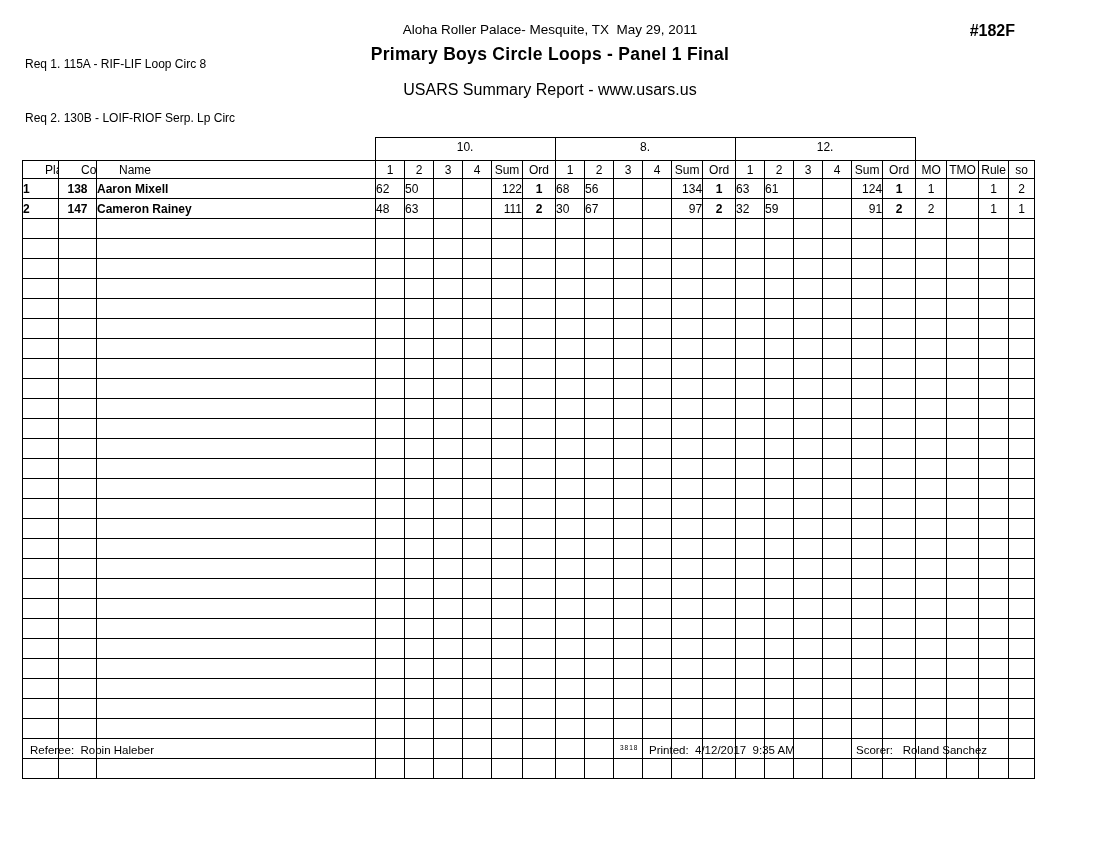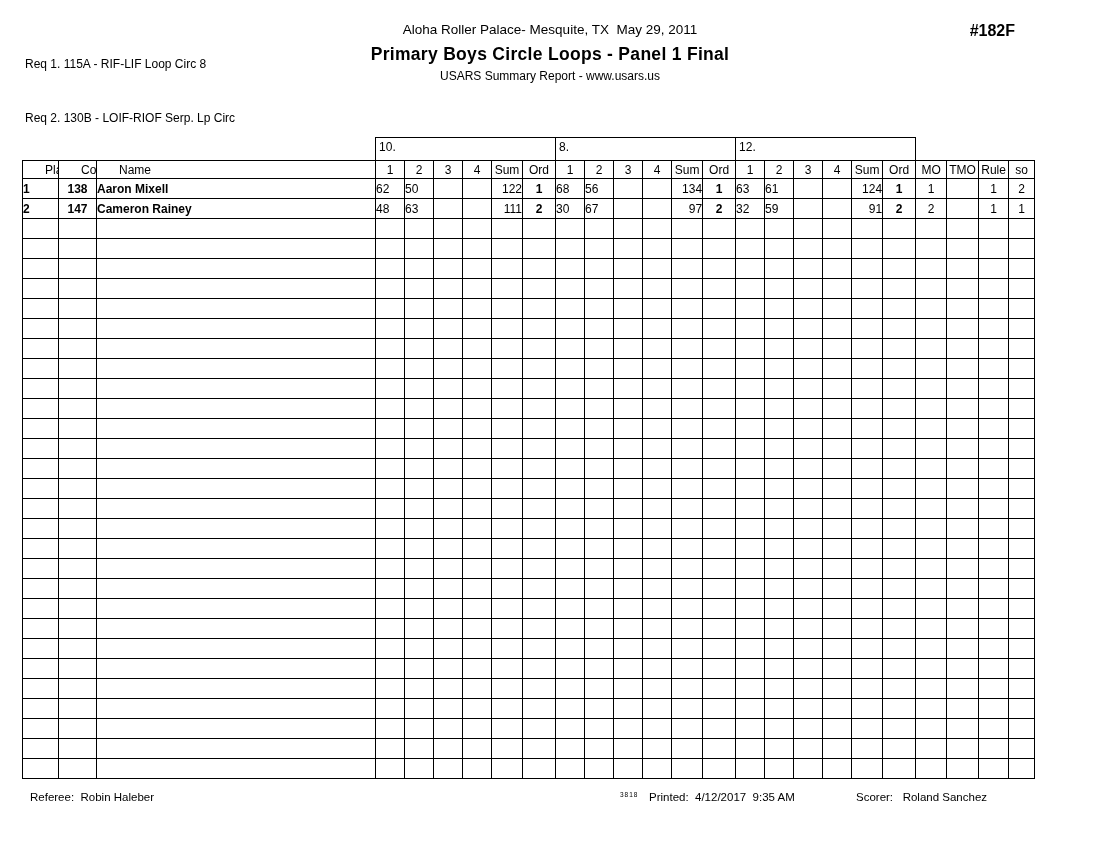--- a/index.html
+++ b/index.html
@@ -9,55 +9,55 @@
     font-family:"Liberation Sans", sans-serif; color:#000;
   }
   .page { position:absolute; inset:0; background:#fff; }
 
   
   .req-block { position:absolute; left:25px; top:19px; font-size:12px; line-height:18px; white-space:pre; }
   .title-block { position:absolute; left:0; right:0; top:20px; text-align:center; }
   .t1 { font-size:17px; font-weight:bold; letter-spacing:0.2px; }
   .t2 { font-size:13.5px; margin-top:2px; white-space:pre; }
   .t3 { font-size:17.5px; font-weight:bold; margin-top:7px; letter-spacing:0.3px; }
-  .t4 { font-size:12px; margin-top:4px; }
+  .t4 { font-size:16px; margin-top:16px; }
   .event-num { position:absolute; right:85px; top:22px; font-size:16px; font-weight:bold;text-align:right; }
 
   
   .score-table {
     position:absolute; left:22px; top:137px; width:1012px;
     border-collapse:collapse; table-layout:fixed; font-size:12px;
   }
   .score-table td, .score-table th {
     border:1px solid #000; overflow:hidden; white-space:nowrap; padding:0;
   }
   .group-row td.blank { border:none; background:transparent; }
   .group-row td.group-cell {
-    height:23px; text-align:left; vertical-align:top;
+    height:23px; text-align:center; vertical-align:top;
     padding:2px 4px 0 3px; font-size:12px; font-weight:normal;
   }
   .head-row th { height:18px; font-weight:normal; font-size:12px; }
   th.h-left { text-align:left; padding-left:22px; }
   th.h-c { text-align:center; }
   tbody td { height:20px; }
   .b { font-weight:bold; }
   .c-place { text-align:left; padding-left:7px; }
   .c-cont  { text-align:center; }
   .c-name  { text-align:left; padding-left:7px; }
   .c-score { text-align:left; padding-left:4px; }
   .c-sum   { text-align:right; padding-right:3px; }
   .c-mid   { text-align:center; }
   .ord {
     border-left:3px solid #000; border-right:3px solid #000;
     text-align:center;
   }
   td.ord { font-weight:bold; }
 
   
-  .footer { position:absolute; left:0; right:0; top:791px; height:16px; font-size:11.5px;padding-left:17px; }
+  .footer { position:absolute; left:0; right:0; top:744px; height:16px; font-size:11.5px;padding-left:17px; }
   .f-ref     { position:absolute; left:30px;  white-space:pre; }
   .f-code    { position:absolute; left:620px; top:0px; font-size:6.5px; letter-spacing:1px; }
   .f-printed { position:absolute; left:649px; white-space:pre; }
   .f-scorer  { position:absolute; left:856px; white-space:pre; }
 </style>
 </head>
 <body>
 
 <div class="page">
 

